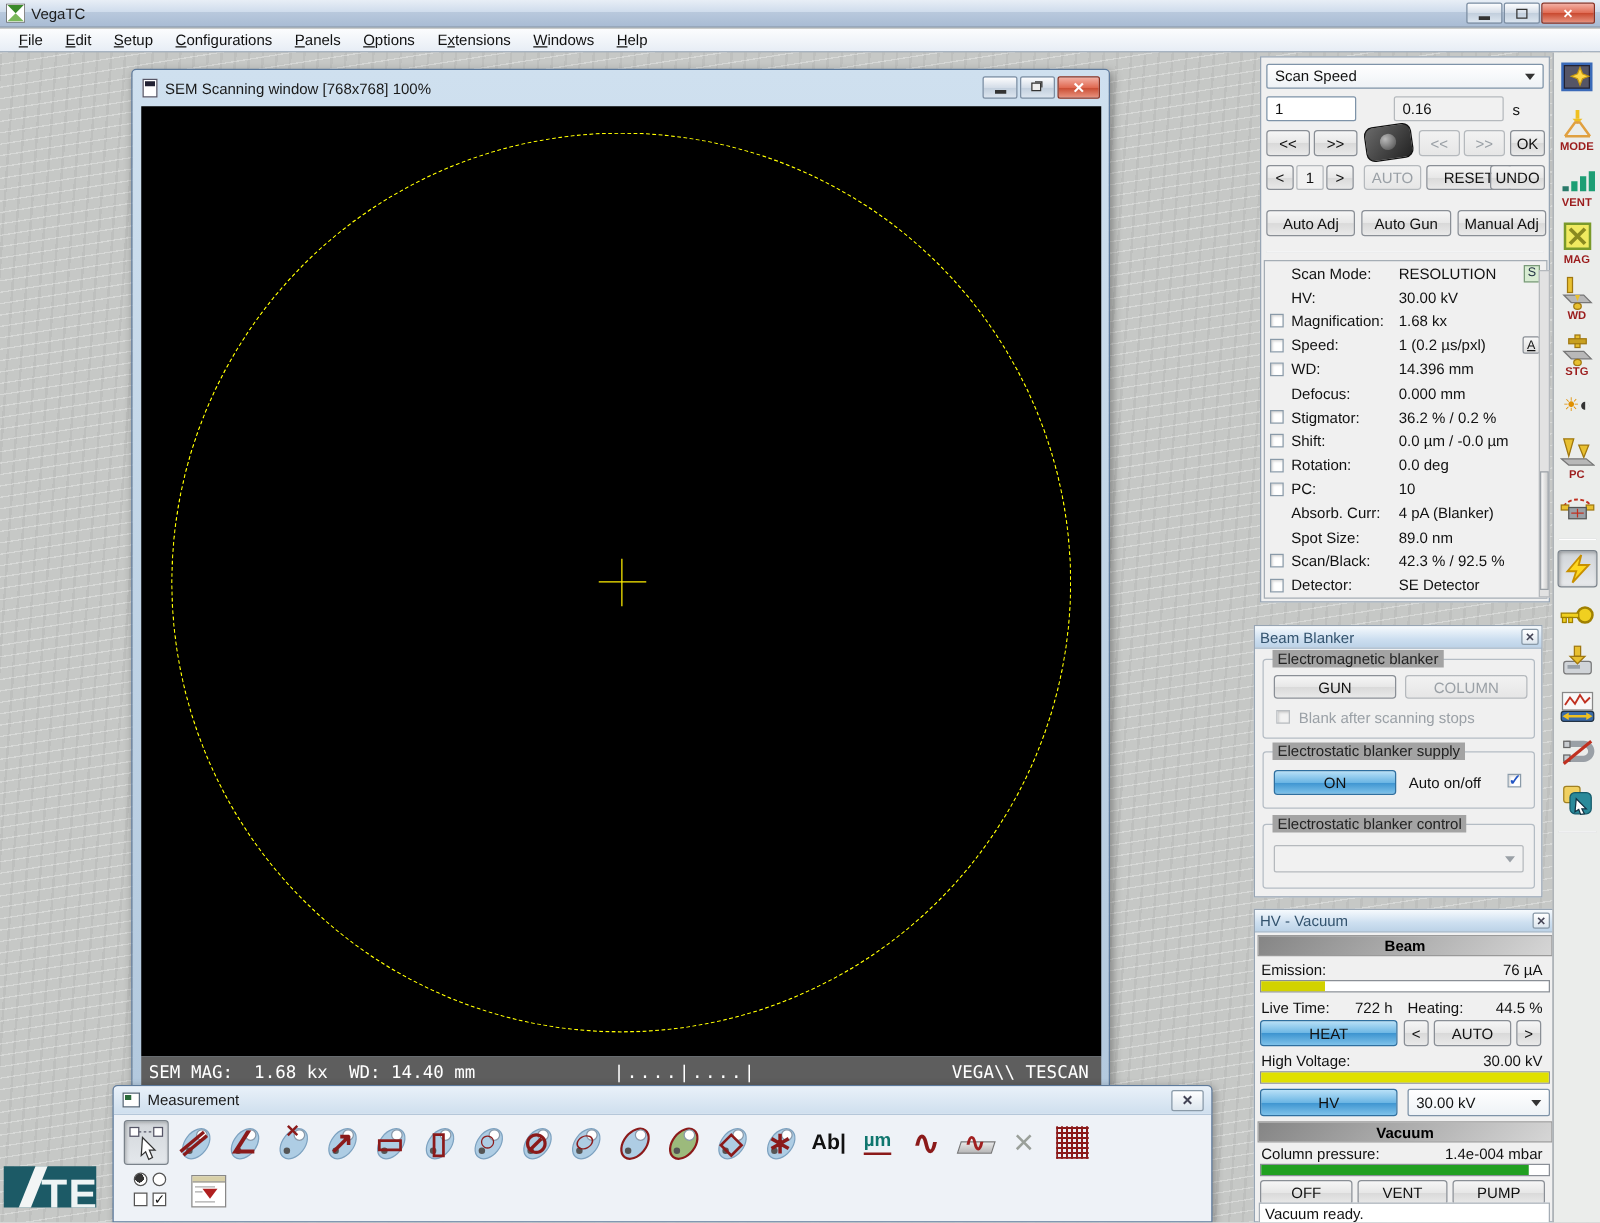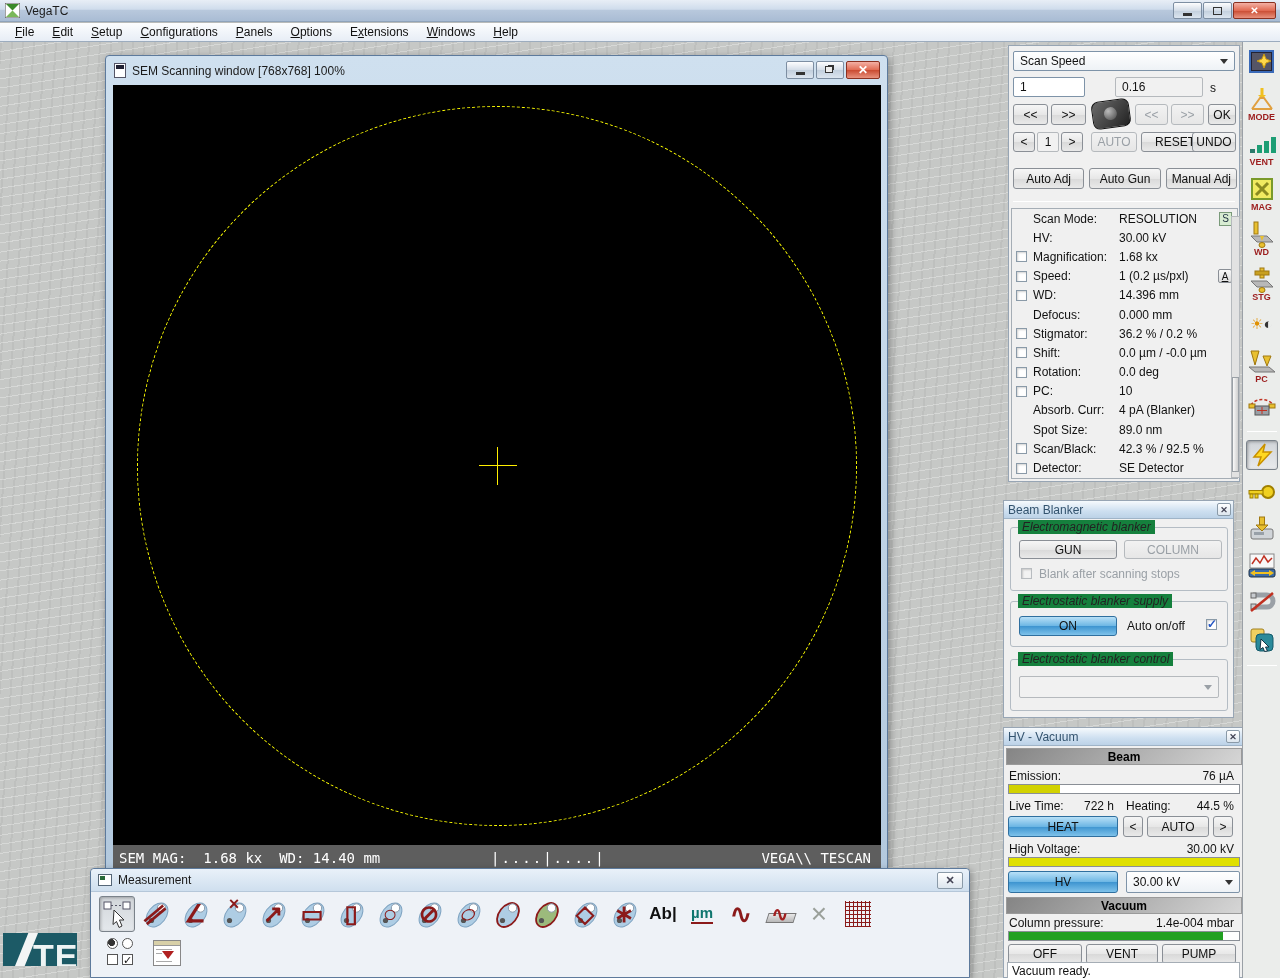--- a/index.html
+++ b/index.html
@@ -46,21 +46,21 @@
     box-shadow:inset 1px 1px 2px rgba(0,0,0,.18); position:relative; }
   .cb.checked::after { content:"✓"; position:absolute; left:0; top:-3px; font-size:12px; color:#2456c4; font-weight:bold; }
   .cb.disabled { border-color:#b8bcc0; background:#f2f2f2; }
   .combo { position:relative; border:1px solid #7e93a8; border-radius:2px;
     background:linear-gradient(180deg,#ffffff,#eef2f6); display:flex; align-items:center; padding:4px 6px; font-size:12px; }
   .combo .arrow { position:absolute; right:6px; top:50%; margin-top:-2px; width:0; height:0;
     border-left:4px solid transparent; border-right:4px solid transparent; border-top:5px solid #333; }
   .combo.disabled { background:#f1f1f1; border-color:#b5b9bd; }
   .combo.disabled .arrow { border-top-color:#9aa0a6; }
   .groupbox { position:absolute; border:1px solid #b4bcc4; border-radius:3px; }
-  .groupbox > .legend { position:absolute; left:7px; top:-8px; background:#15803d; padding:0 4px; font-size:12px; color:#222;font-style:italic; }
+  .groupbox > .legend { position:absolute; left:7px; top:-8px; background:#a3a3a3; padding:0 4px; font-size:12px; color:#222; }
   .pbar { position:absolute; height:10px; border:1px solid #8a8f96; background:#fff; }
   .pbar .fill { height:100%; }
   .panel-title { position:absolute; left:0; top:0; right:0; height:18px;
     background:linear-gradient(180deg,#f6fafd,#cddff0 60%,#bcd2e7); border-bottom:1px solid #9fb4c8;
     display:flex; align-items:center; padding:0 4px; font-size:12px; color:#33536e; }
   .panel-close { position:absolute; right:2px; top:2px; width:14px; height:13px; border:1px solid #8a9aa8; border-radius:2px;
     background:linear-gradient(180deg,#fff,#dde6ee); display:flex; align-items:center; justify-content:center;
     font-size:9px; color:#445; font-weight:bold; }
   .sect-header { position:absolute; height:17px; background:linear-gradient(135deg,#858585,#d6d6d6);
     display:flex; align-items:center; justify-content:center; font-weight:bold; font-size:12px; color:#000;

